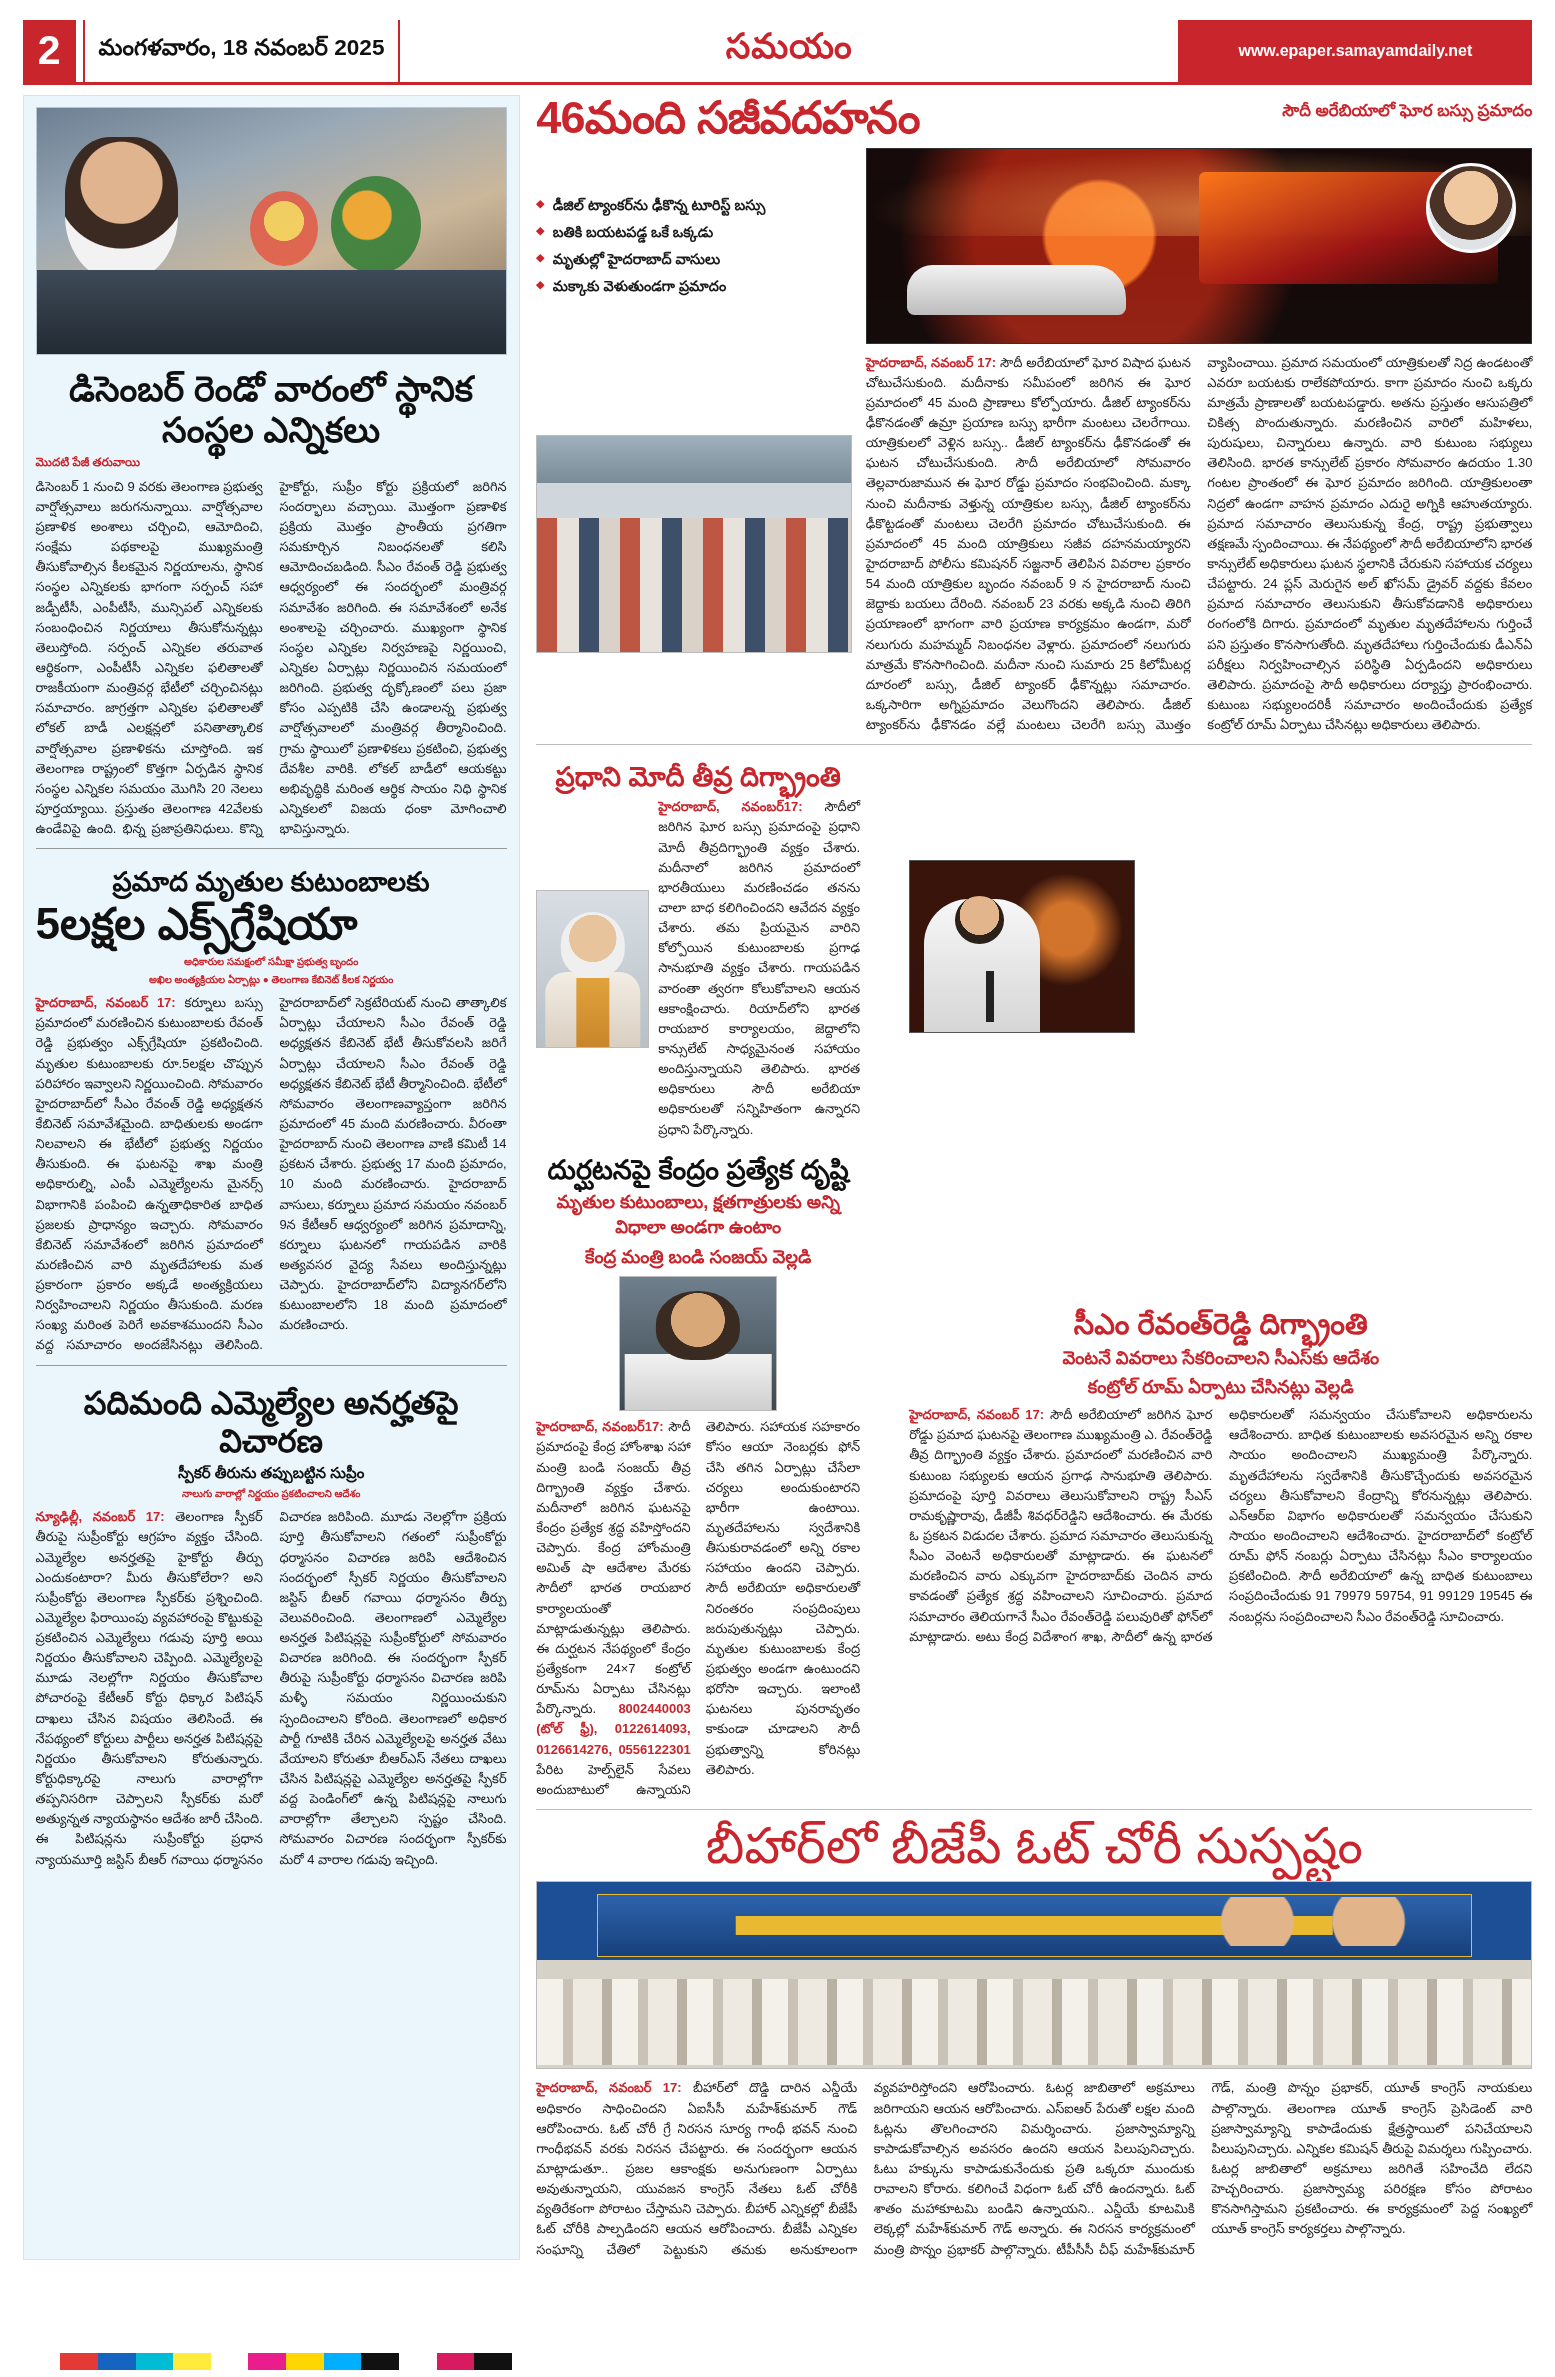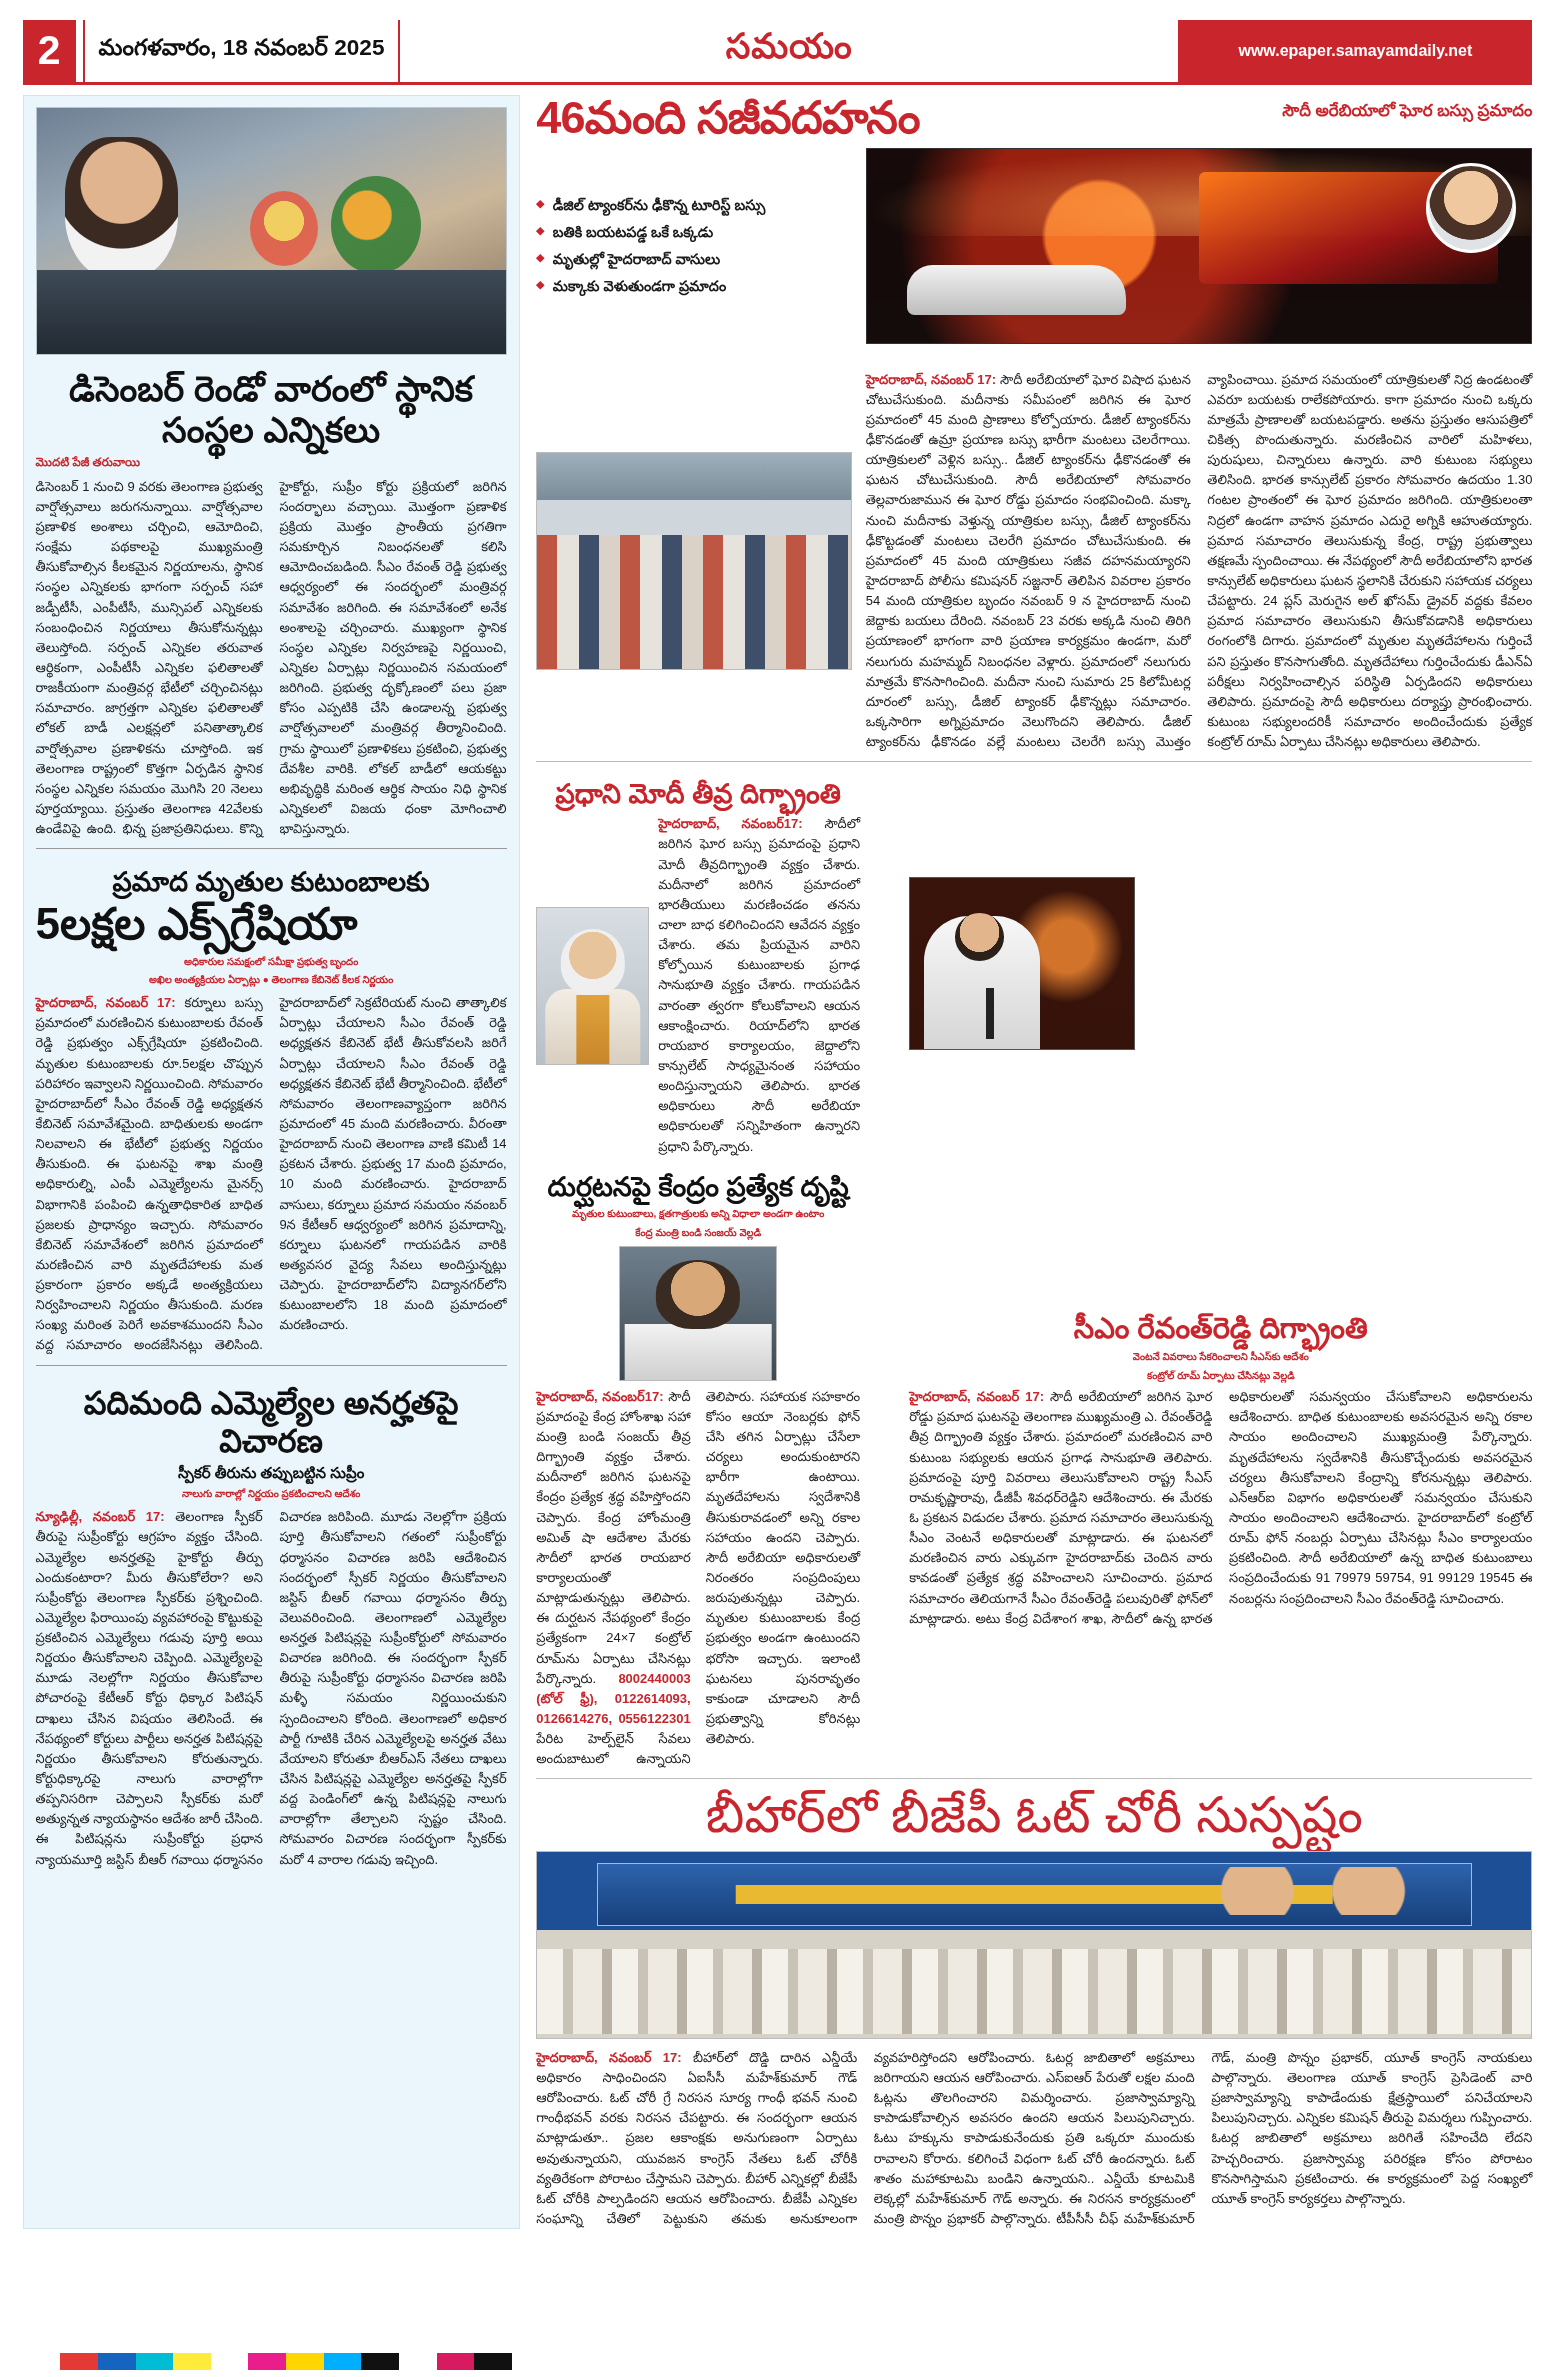--- a/index.html
+++ b/index.html
@@ -361,21 +361,21 @@
       #f4f1ea 0 25.6px, #c9c3b7 25.6px 36px, #efeae1 36px 65px, #b9b2a4 65px 75px);
   }
   .bihar-photo .heads {
     position:absolute; right:8%; top:8%; width:28%; height:26%;
     background: radial-gradient(circle at 30% 50%, #e2b489 0 18%, rgba(0,0,0,0) 19%),
                 radial-gradient(circle at 70% 50%, #e2b489 0 18%, rgba(0,0,0,0) 19%);
   }
 
   .caption-red {
     color:#c9252c;
-    font-size:10px;
+    font-size:18px;
     font-weight:bold;
     text-align:center;
     margin: 4.5px 0;
     line-height:1.4;
   }
 
   .two-col { column-count: 2; column-gap: 16.6px; }
   .three-col { column-count: 3; column-gap: 16.6px; }
 
   .sec-head {
@@ -486,21 +486,21 @@
         <div style="flex:1; height:196px; position:relative">
           <div class="fire-photo">
             <div class="smoke"></div>
             <div class="bus"></div>
             <div class="car"></div>
           </div>
           <div class="inset-portrait"></div>
         </div>
       </div>
 
-      <div class="flex-row" style="margin-top:26px">
+      <div class="flex-row" style="margin-top:9px">
         <div style="width:316px">
           <div style="height:218px">
             <div class="grp-photo">
               <div class="roof"></div>
               <div class="people"></div>
             </div>
           </div>
         </div>
         <div style="flex:1">
           <div class="body-text" style="column-count:2; column-gap:16.6px;">

